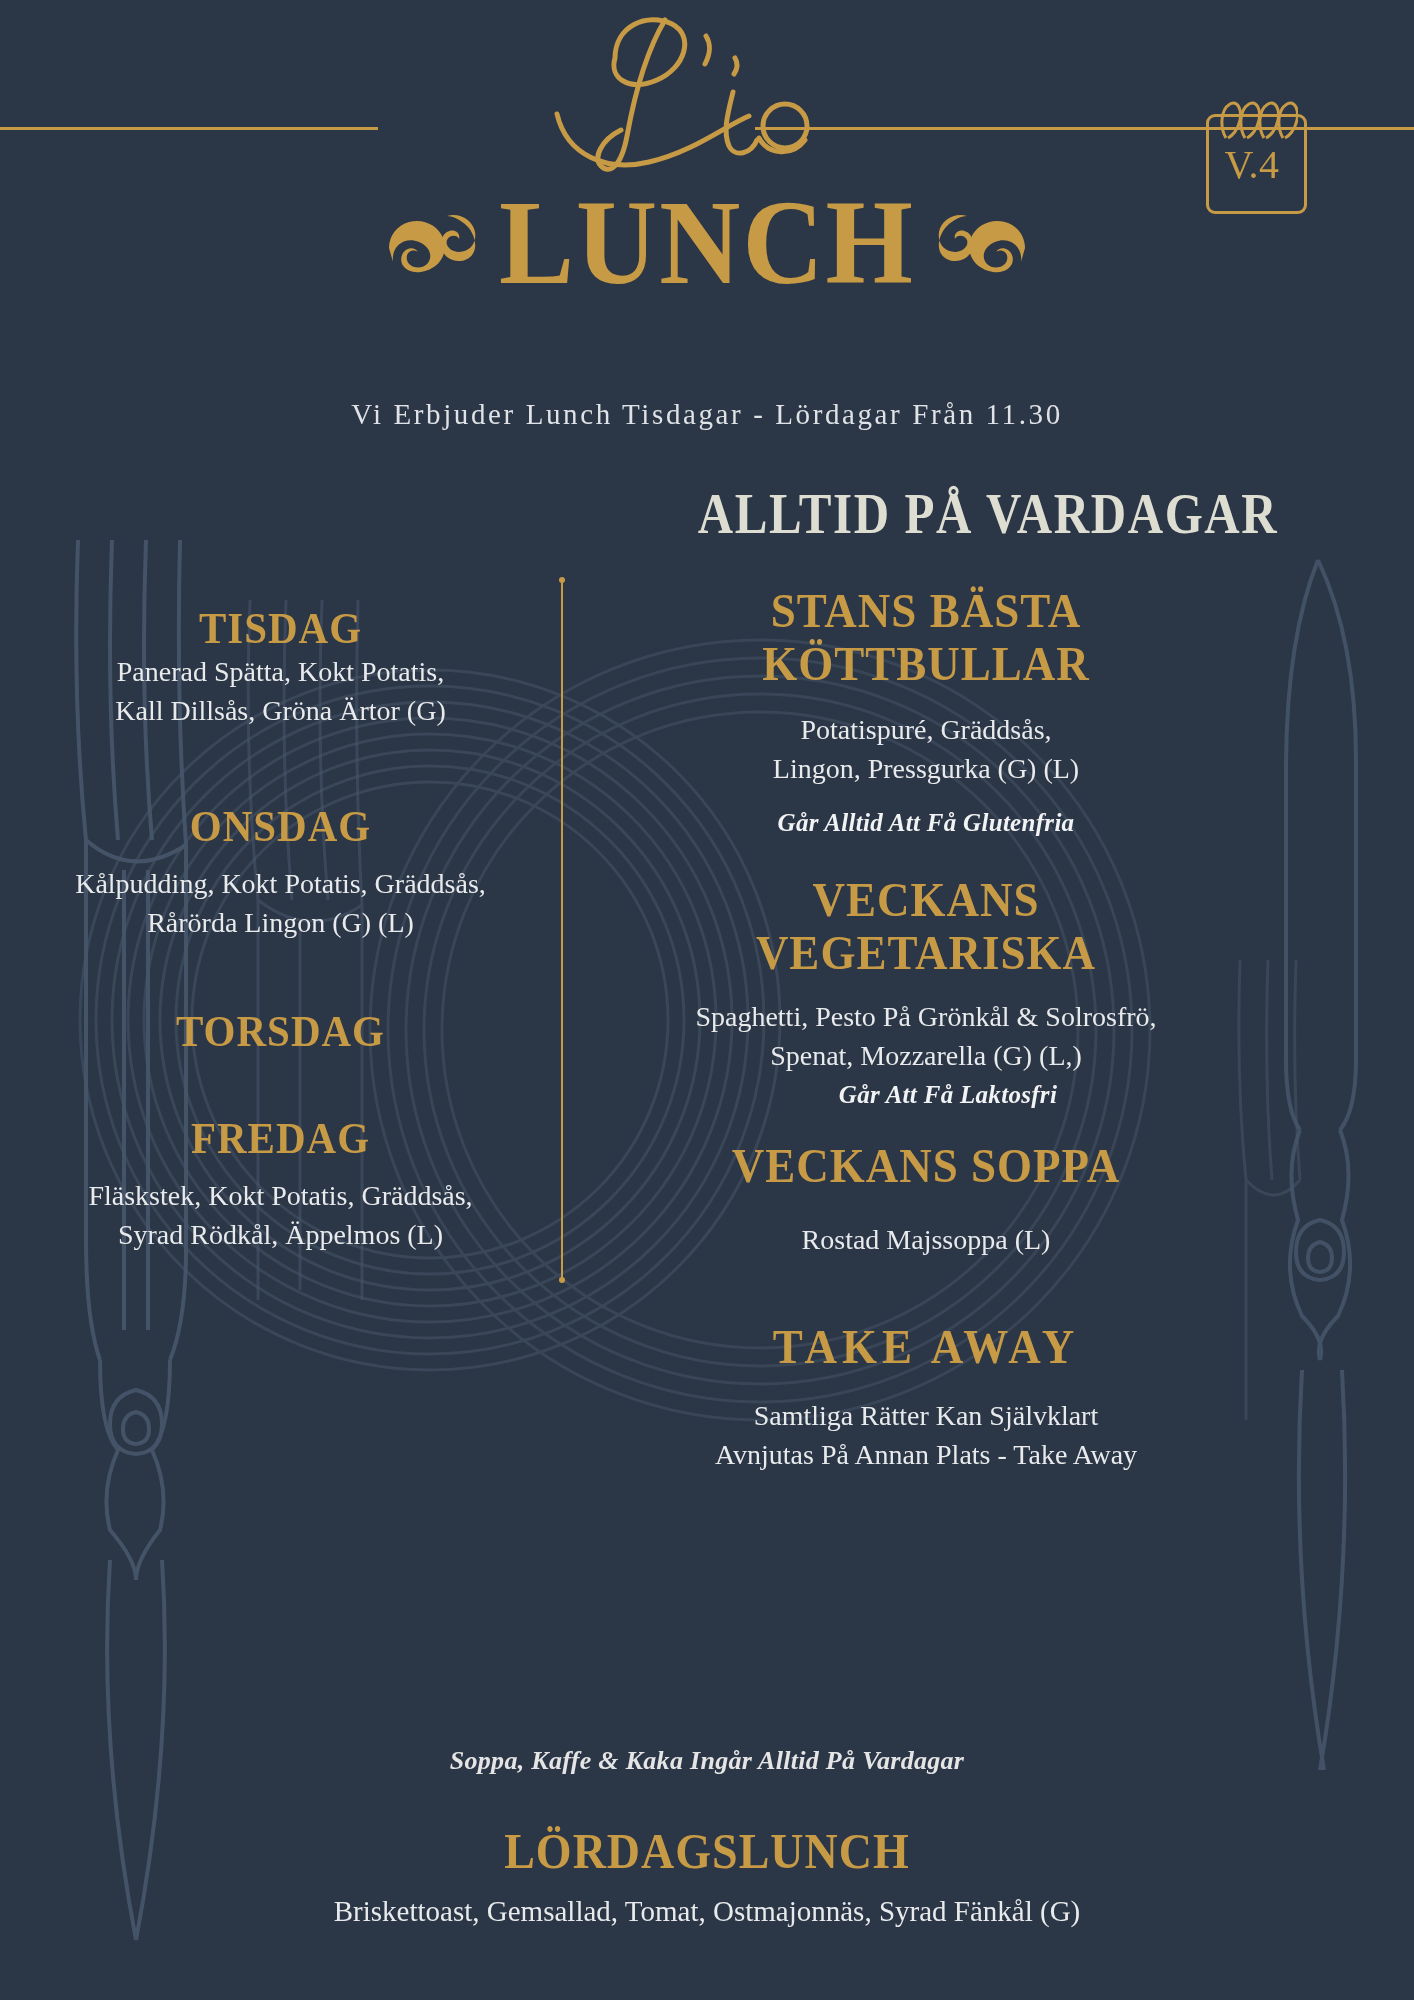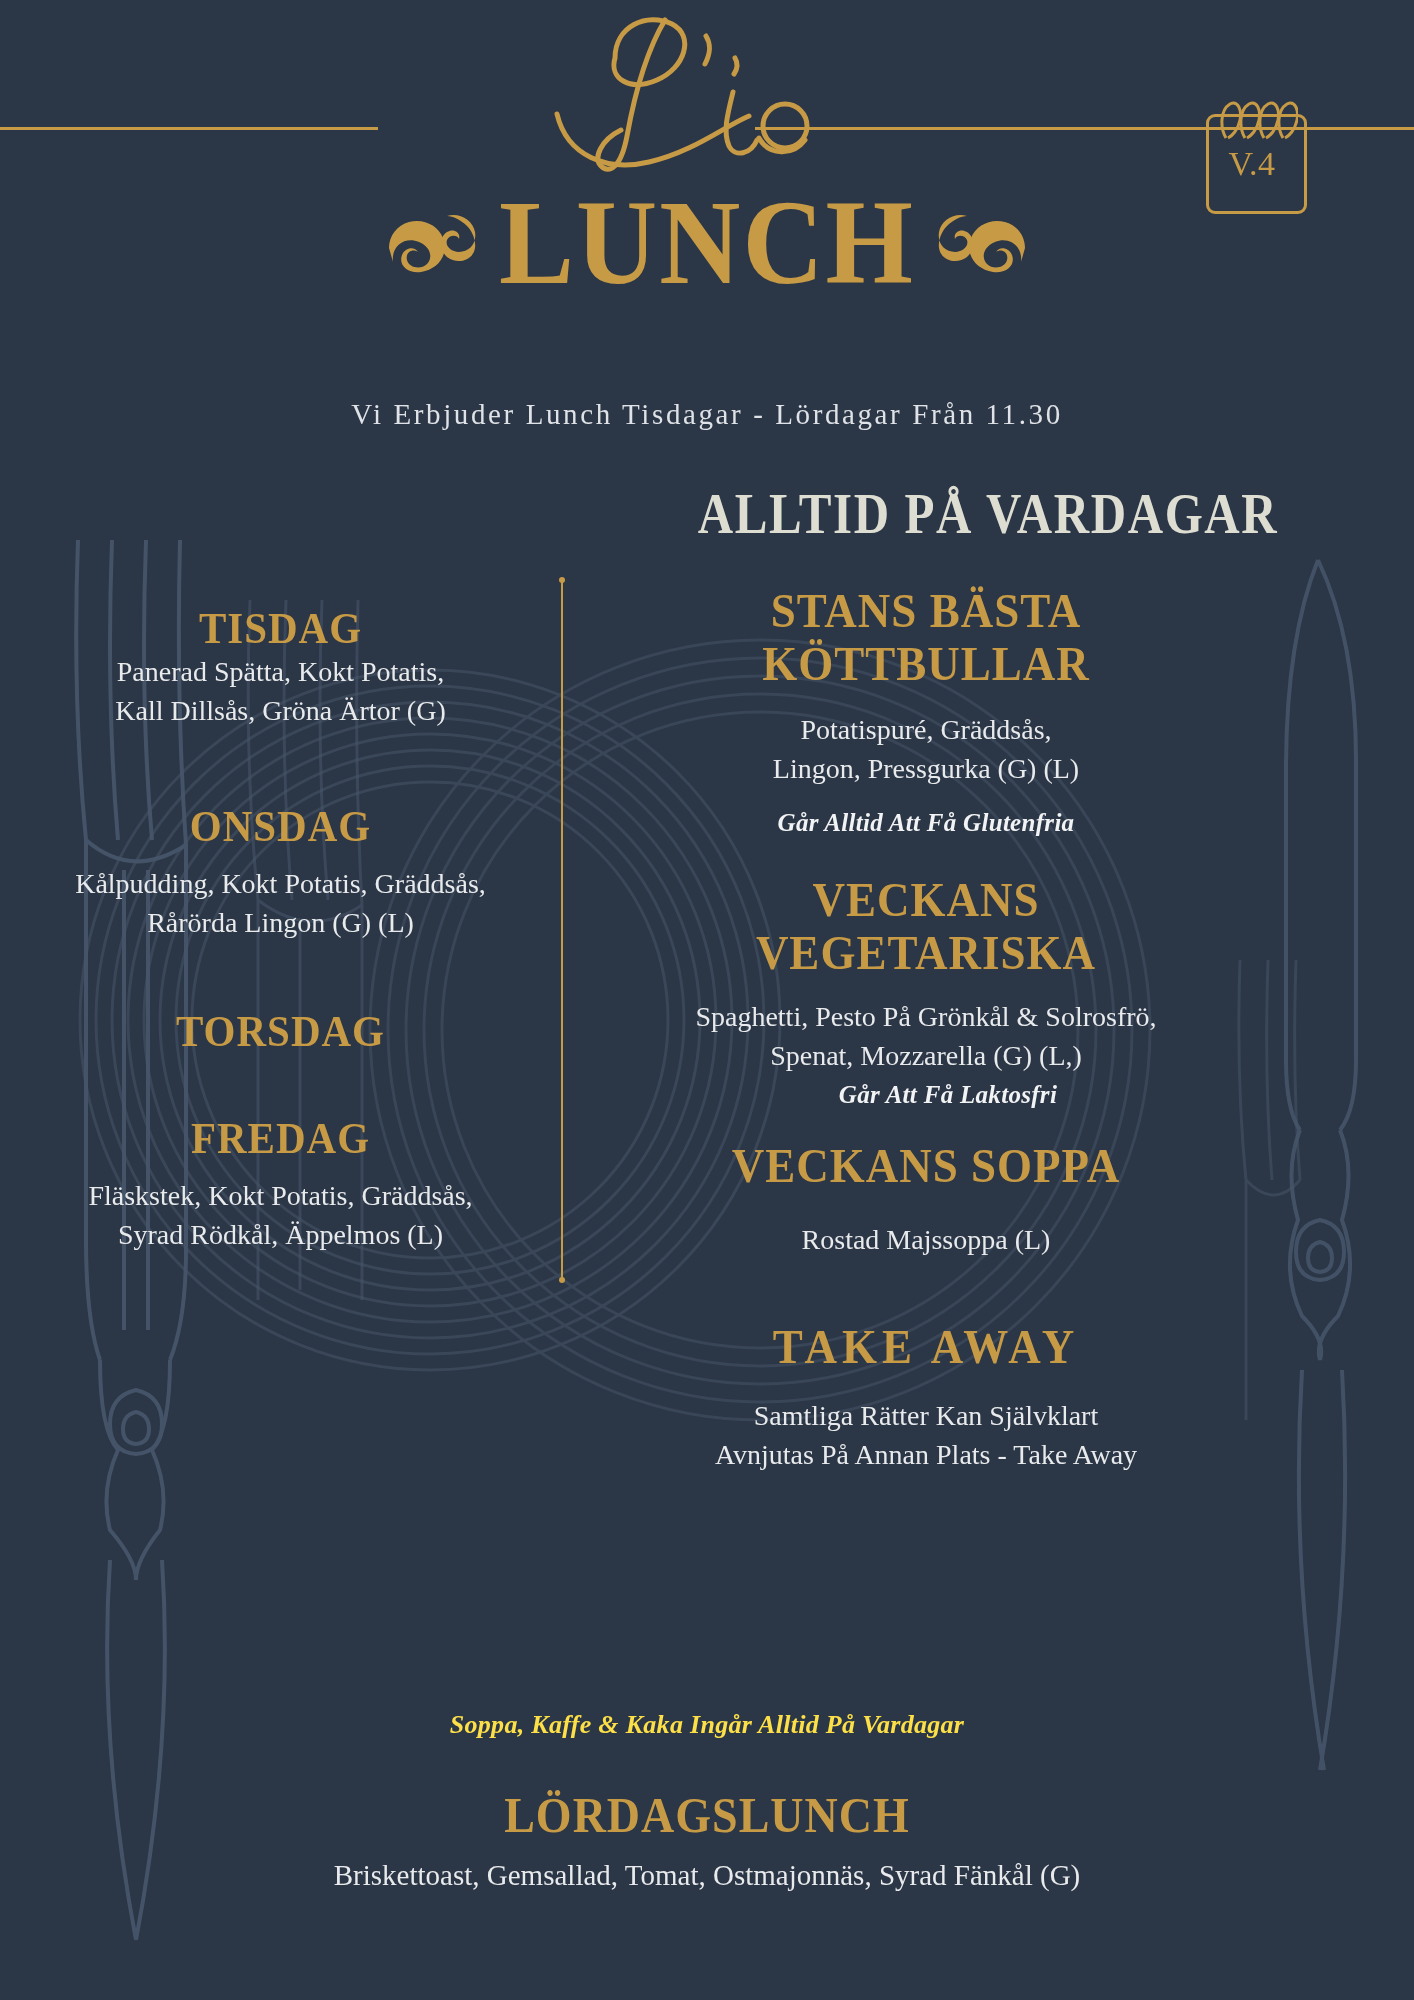--- a/index.html
+++ b/index.html
@@ -88,21 +88,21 @@
   .notepad-label {
     position: absolute;
     left: 0;
     top: 14px;
     width: 92px;
     height: 100px;
     display: flex;
     align-items: center;
     justify-content: center;
     color: #c79a46;
-    font-size: 34px;
+    font-size: 40px;
     font-family: "Liberation Serif", serif;
     letter-spacing: 0.5px;
   }
 
   .lunch-row {
     position: absolute;
     left: 0;
     right: 0;
     top: 188px;
     height: 110px;
@@ -220,26 +220,27 @@
   
   .footer {
     position: absolute;
     z-index: 2;
     left: 0;
     right: 0;
     top: 1710px;
     text-align: center;
   }
   .footer-note {
-    color: #fde047;
+    color: #e5e5e5;
     font-size: 26px;
     font-weight: bold;
     font-style: italic;
     letter-spacing: 0.3px;
     font-family: "Liberation Serif", serif;
+    margin-top: 36px;
   }
   .sat-title {
     margin-top: 48px;
     color: #c79a46;
     font-weight: bold;
     font-size: 46px;
     letter-spacing: 1px;
     font-family: "Liberation Serif", serif;
     transform: scaleY(1.1);
   }

